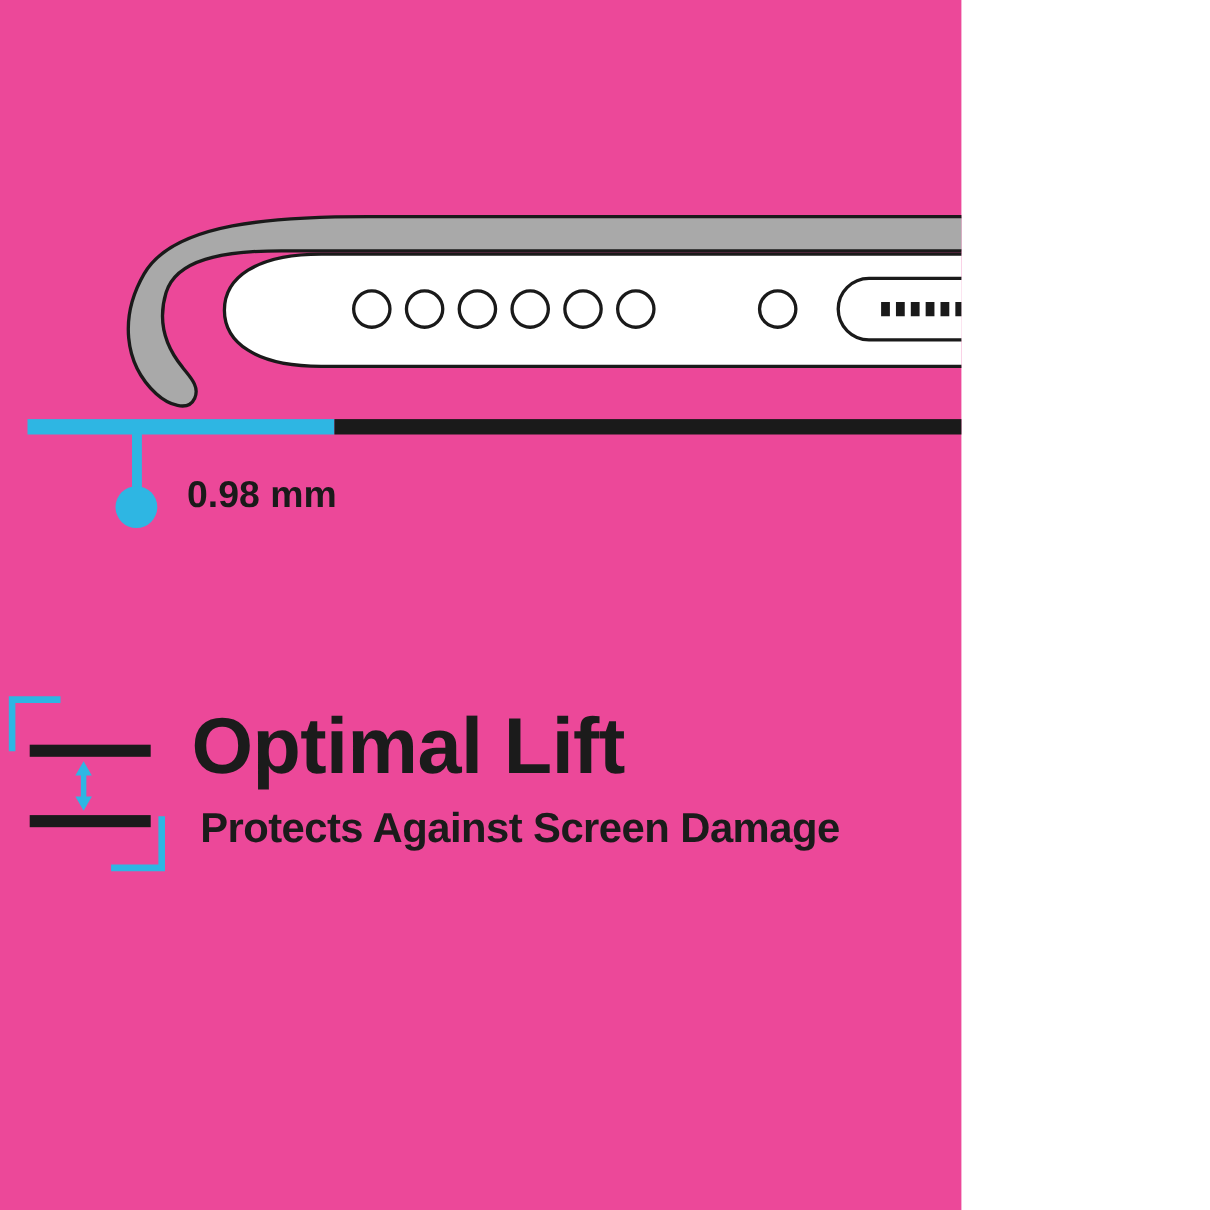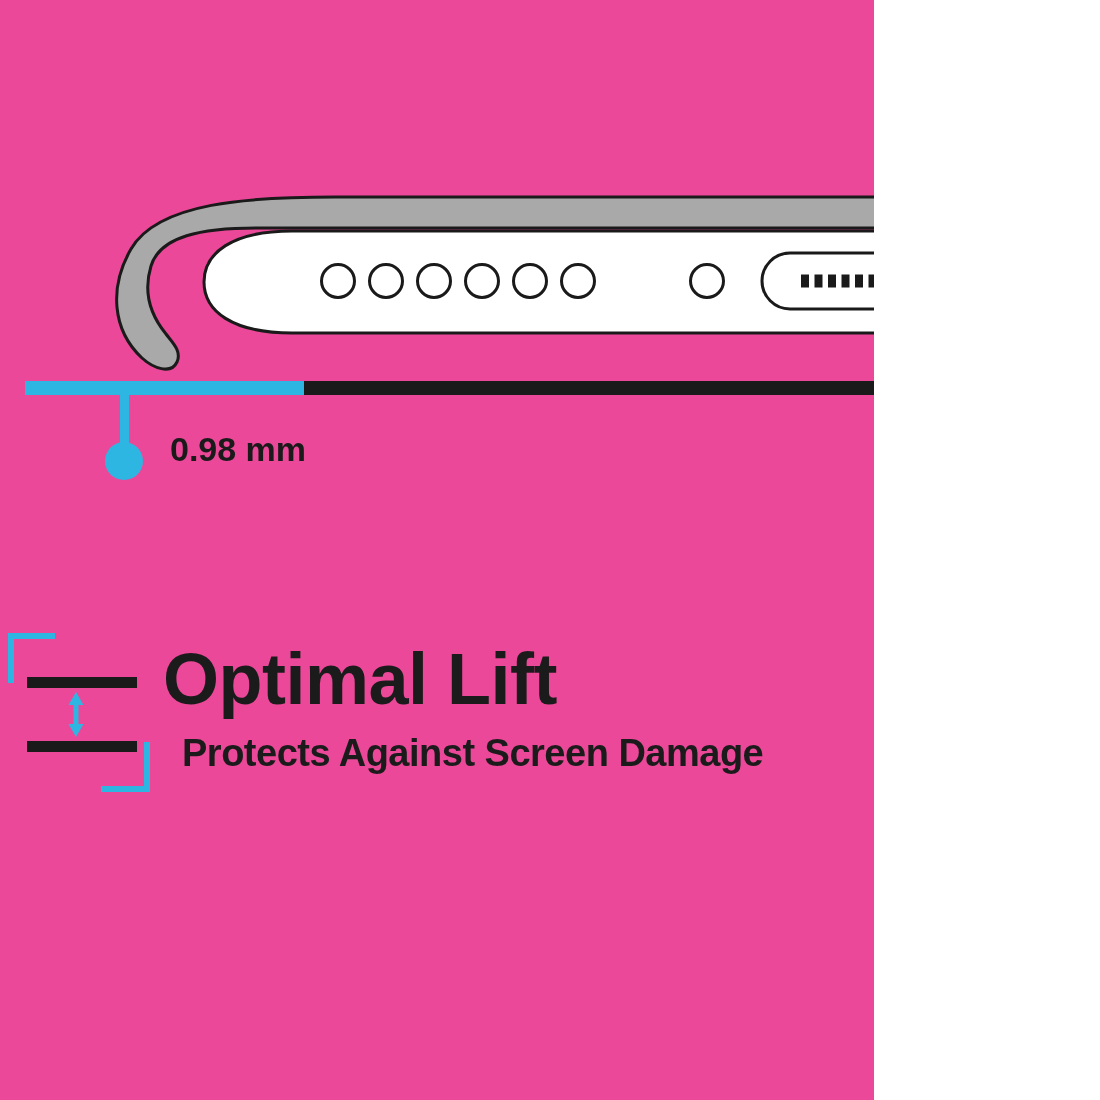--- a/index.html
+++ b/index.html
@@ -23,21 +23,21 @@
   .connector{ fill:var(--accent); }
   .dot{ fill:var(--accent); }
   .mlabel{ font-family:"Liberation Sans", sans-serif; font-size:34px; font-weight:bold; fill:var(--dark); }
 
   .lift-icon{ position:absolute; top:625px; left:0; }
   .bracket{ fill:none; stroke:var(--accent); stroke-width:6; }
   .screen-bar{ fill:var(--dark); }
   .arrow-line{ stroke:var(--accent); stroke-width:5; }
   .arrow-head{ fill:var(--accent); }
 
-  .title{ position:absolute; left:163px; top:643px; font-size:72px; font-weight:bold;
+  .title{ position:absolute; left:174px; top:643px; font-size:72px; font-weight:bold;
           letter-spacing:-0.5px; line-height:1; color:var(--text); white-space:nowrap; }
   .subtitle{ position:absolute; left:182px; top:734px; font-size:38px; font-weight:700;
           letter-spacing:-0.5px; line-height:1; color:var(--text); white-space:nowrap; }
 </style>
 </head>
 <body style="background: rgb(255, 255, 255);">
 
 <div id="canvas">
 
   <svg class="illustration" width="1100" height="500" viewBox="0 0 1100 500">

